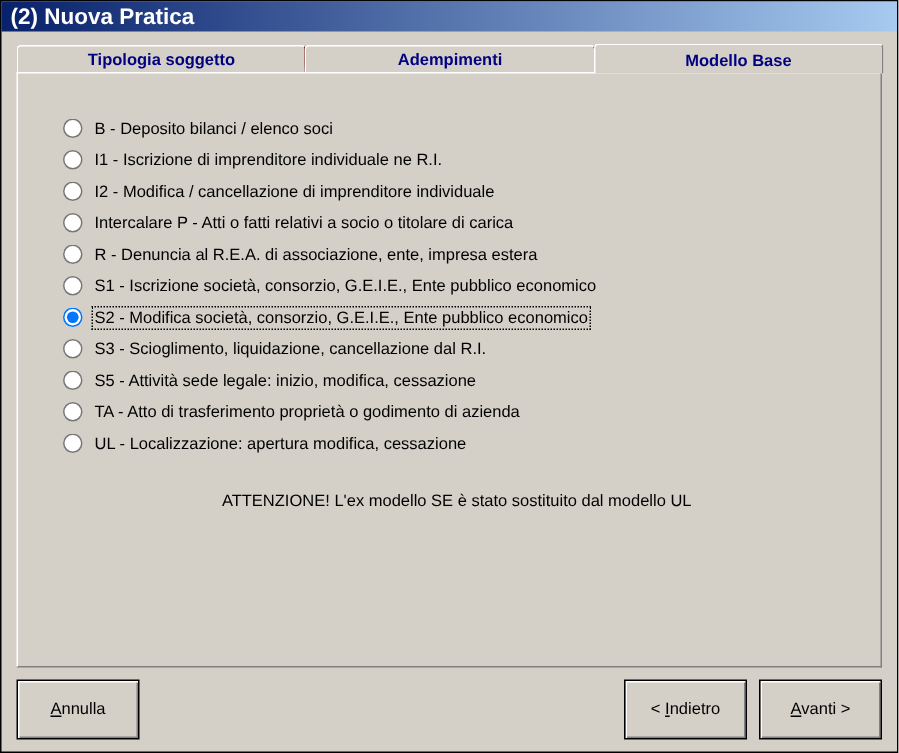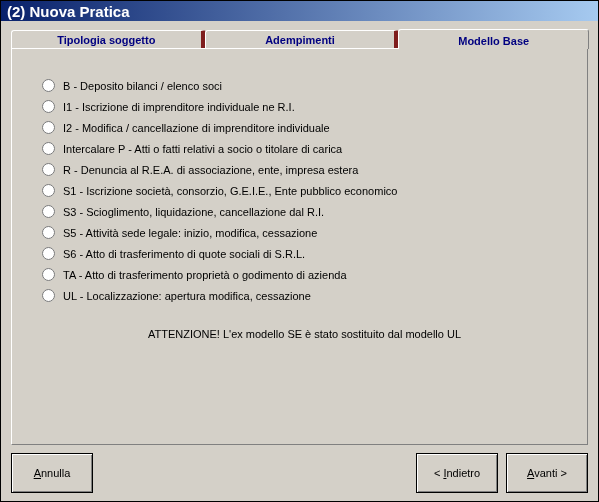--- a/index.html
+++ b/index.html
@@ -52,21 +52,21 @@
     margin-right: -1px;
     border-top-left-radius: 3px;
     border-top-right-radius: 3px;
     cursor: pointer;
     position: relative;
   }
   .tab.inactive {
     margin-top: 3px;
     border-top: 1px solid #fff;
     border-left: 1px solid #fff;
-    border-right: 5px solid #7f1d1d;
+    border-right: 1px solid #7f1d1d;
   }
   .tab.active {
     background: #d4d0c8;
     border-top: 1px solid #fff;
     border-left: 1px solid #fff;
     border-right: 1px solid #808080;
     padding-top: 5px;
     margin-bottom: -1px;
     z-index: 3;
   }
@@ -162,31 +162,31 @@
             <label for="opt3">Intercalare P - Atti o fatti relativi a socio o titolare di carica</label>
           </div>
           <div class="radio-row">
             <input type="radio" name="modello" id="opt4" style="">
             <label for="opt4">R - Denuncia al R.E.A. di associazione, ente, impresa estera</label>
           </div>
           <div class="radio-row">
             <input type="radio" name="modello" id="opt5" style="">
             <label for="opt5">S1 - Iscrizione società, consorzio, G.E.I.E., Ente pubblico economico</label>
           </div>
+          <div class="radio-row selected">
+            <input type="radio" name="modello" id="opt6" checked="" style="">
+            <label for="opt6">S2 - Modifica società, consorzio, G.E.I.E., Ente pubblico economico</label>
+          </div>
           <div class="radio-row">
             <input type="radio" name="modello" id="opt7" style="">
             <label for="opt7">S3 - Scioglimento, liquidazione, cancellazione dal R.I.</label>
           </div>
           <div class="radio-row">
             <input type="radio" name="modello" id="opt8" style="">
             <label for="opt8">S5 - Attività sede legale: inizio, modifica, cessazione</label>
-          </div>
-          <div class="radio-row">
-            <input type="radio" name="modello" id="opt9" style="">
-            <label for="opt9">S6 - Atto di trasferimento di quote sociali di S.R.L.</label>
           </div>
           <div class="radio-row">
             <input type="radio" name="modello" id="opt10" style="">
             <label for="opt10">TA - Atto di trasferimento proprietà o godimento di azienda</label>
           </div>
           <div class="radio-row">
             <input type="radio" name="modello" id="opt11" style="">
             <label for="opt11">UL - Localizzazione: apertura modifica, cessazione</label>
           </div>
         </div>

